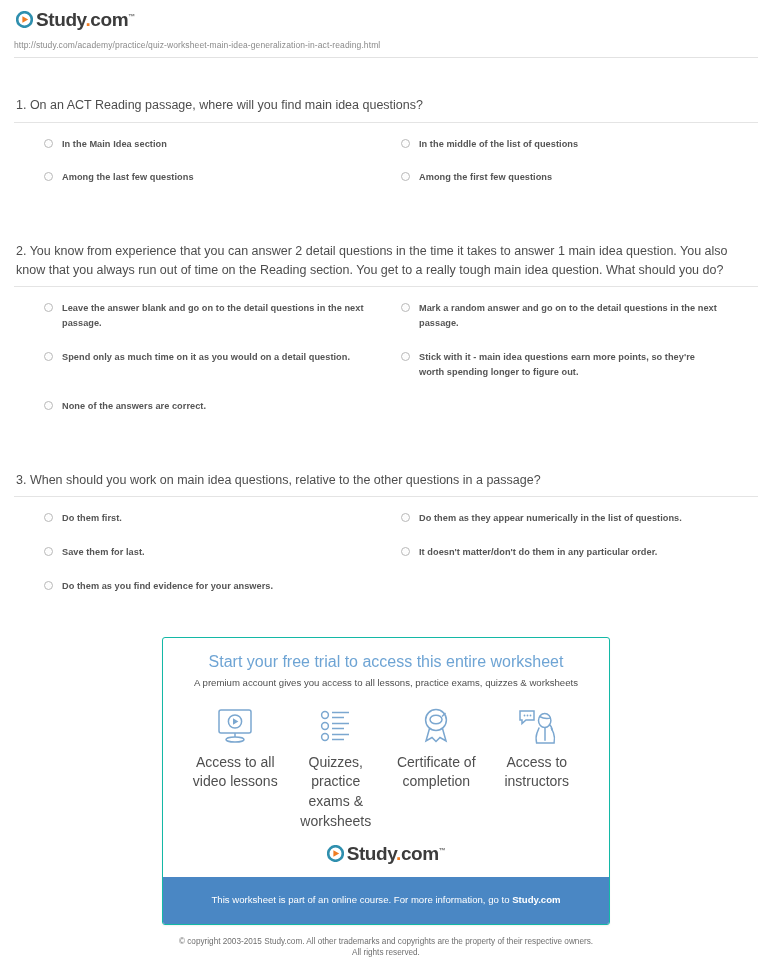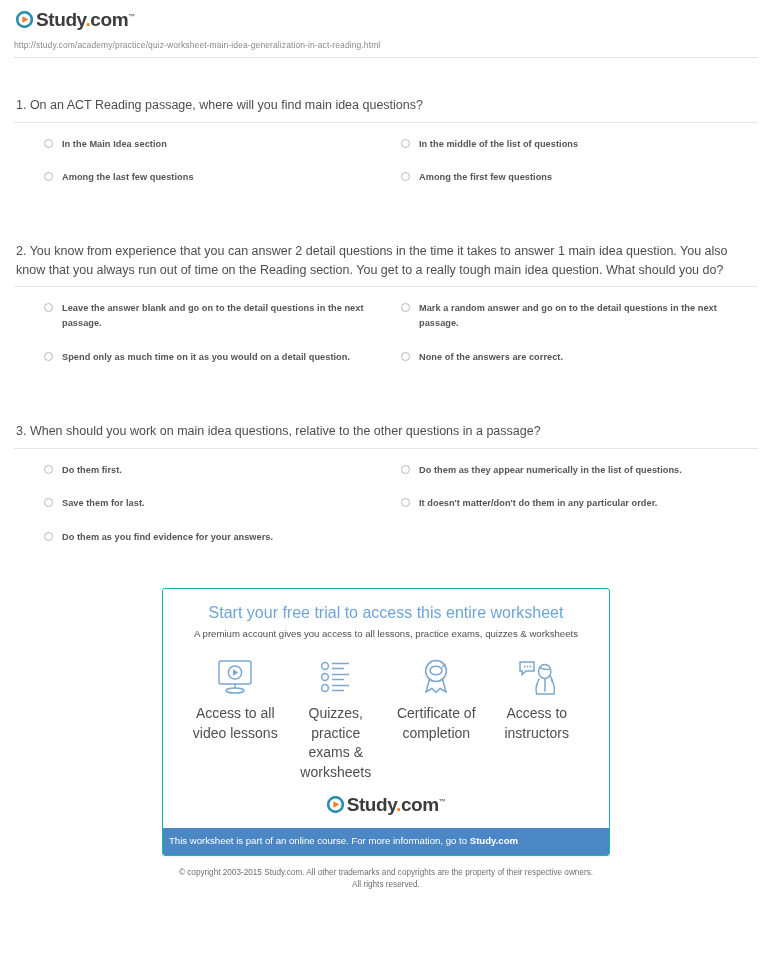--- a/index.html
+++ b/index.html
@@ -163,23 +163,23 @@
   .promo-logo {
     display: flex;
     justify-content: center;
     align-items: center;
     margin-top: 12px;
     margin-bottom: 4px;
   }
   .promo-banner {
     background: #4a87c4;
     color: #ffffff;
-    text-align: left;
+    text-align: center;
     font-size: 9.6px;
-    padding: 7px 6px;
+    padding: 17px 6px;
     line-height: 1.3;
   }
   .promo-banner b { font-weight: bold; }
 
   .copyright {
     text-align: center;
     font-size: 8.2px;
     color: #6f6f6f;
     line-height: 1.45;
     margin-top: 11px;
@@ -236,20 +236,24 @@
         <span class="radio"></span>
         <span class="opt-label">Leave the answer blank and go on to the detail questions in the next passage.</span>
       </label>
       <label class="option">
         <span class="radio"></span>
         <span class="opt-label">Mark a random answer and go on to the detail questions in the next passage.</span>
       </label>
       <label class="option">
         <span class="radio"></span>
         <span class="opt-label">Spend only as much time on it as you would on a detail question.</span>
+      </label>
+      <label class="option">
+        <span class="radio"></span>
+        <span class="opt-label">Stick with it - main idea questions earn more points, so they're worth spending longer to figure out.</span>
       </label>
       <label class="option">
         <span class="radio"></span>
         <span class="opt-label">None of the answers are correct.</span>
       </label>
     </div>
   </section>
 
   <section class="question-block">
     <div class="q-text">3. When should you work on main idea questions, relative to the other questions in a passage?</div>

